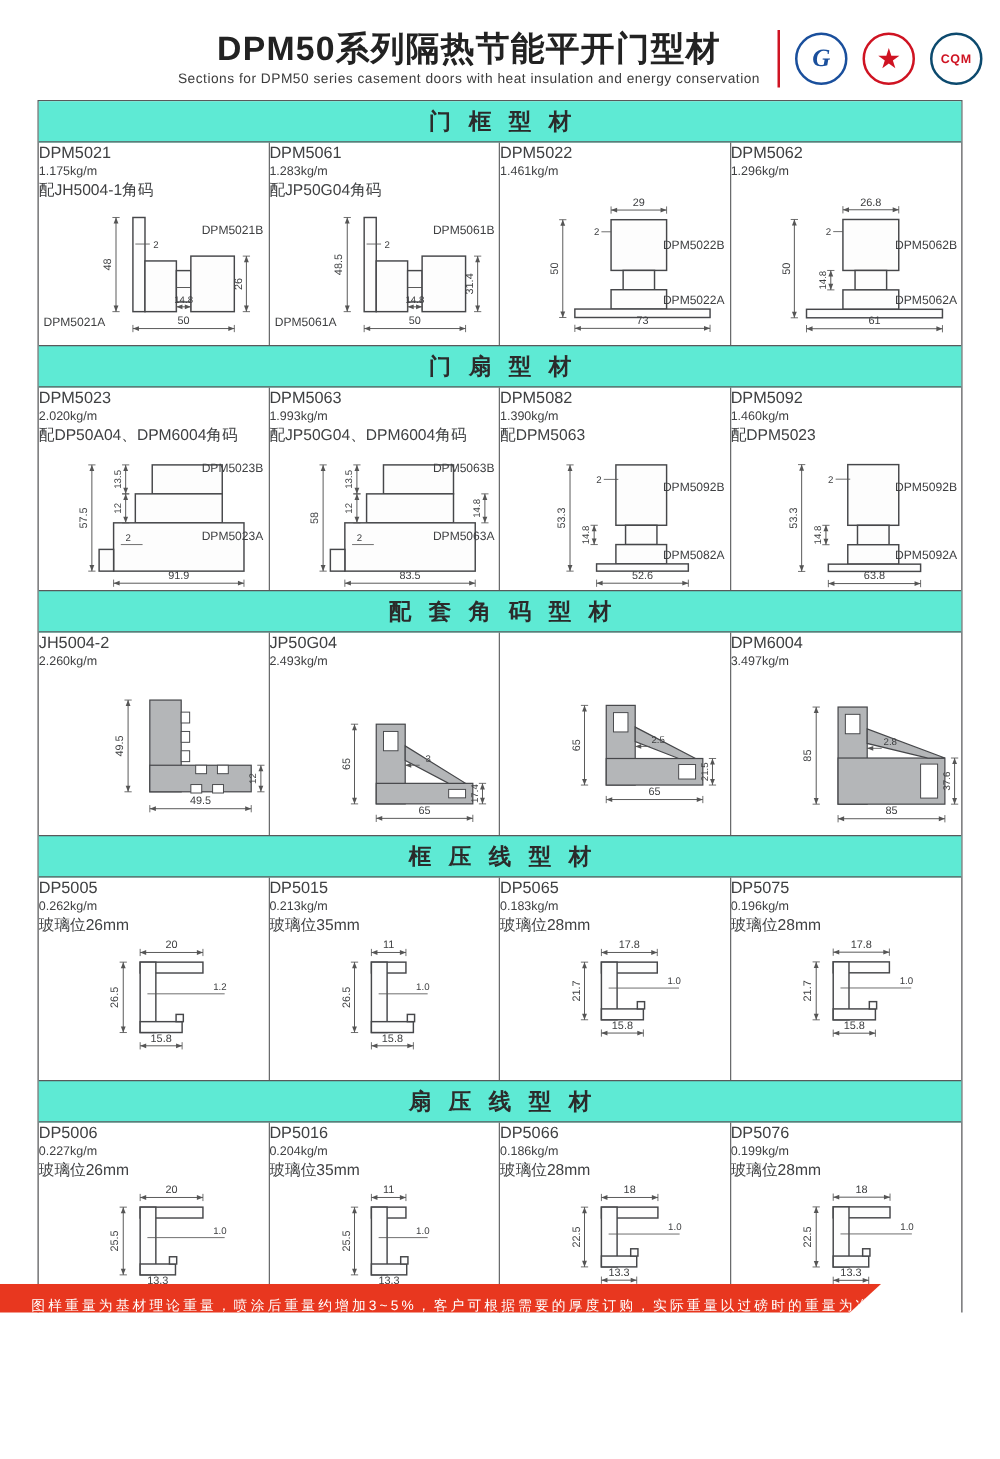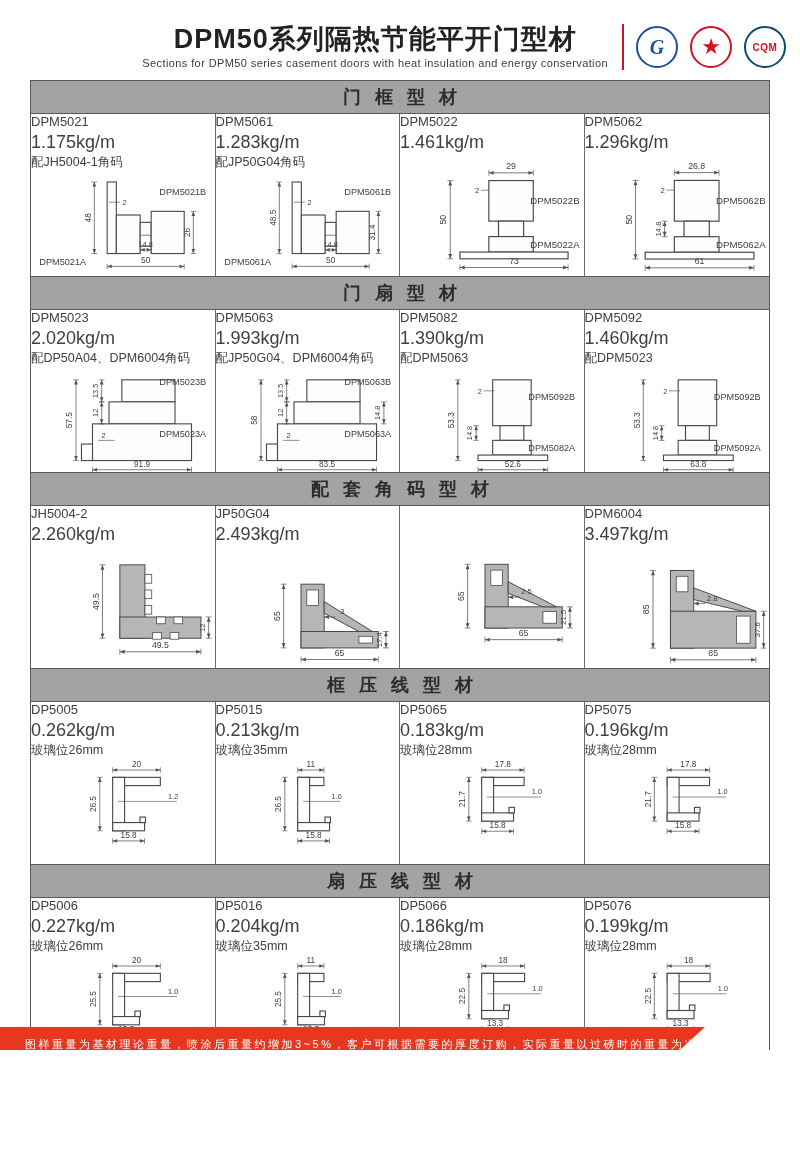--- a/index.html
+++ b/index.html
@@ -14,29 +14,29 @@
   .hdr-sub{font-size:11px;color:#3c3c3c;letter-spacing:.4px;margin-top:3px;}
   .hdr-div{width:2px;height:46px;background:#cf1322;margin:0 12px 0 14px;}
   .hdr-logos{display:flex;gap:12px;align-items:center;}
   .logo{width:38px;height:38px;border-radius:50%;display:flex;align-items:center;justify-content:center;font-weight:bold;background:#fff;}
   .logo-g{border:2px solid #1a4f9c;color:#1a4f9c;font-size:20px;font-style:italic;font-family:"Liberation Serif",serif;}
   .logo-star{border:2px solid #cf1322;color:#cf1322;font-size:22px;}
   .logo-cqm{border:2px solid #0c4a6e;color:#cf1322;font-size:10px;letter-spacing:.5px;}
 
   
   .tbl{margin:4px 30px 0 30px;border:1px solid #59595b;}
-  .band{height:32px;background:#a3a3a3;border-top:1px solid #59595b;border-bottom:1px solid #59595b;display:flex;align-items:center;justify-content:center;}
+  .band{height:32px;background:#5eead4;border-top:1px solid #59595b;border-bottom:1px solid #59595b;display:flex;align-items:center;justify-content:center;}
   .tbl .band:first-child{border-top:none;}
   .band-title{font-size:18px;font-weight:bold;color:#2b2b2b;letter-spacing:14px;padding-left:14px;}
   .row{display:grid;grid-template-columns:repeat(4,1fr);height:162px;}
   .cell{display:flex;flex-direction:column;border-right:1px solid #6a6b6d;overflow:hidden;}
   .cell:last-child{border-right:none;}
   .cellhead{text-align:left;padding-top:0;line-height:1.3;}
   .model{font-size:13px;}
-  .weight{font-size:18px;}
+  .weight{font-size:10px;}
   .note{font-size:12.5px;}
   .dwg{flex:1;min-height:0;}
   .dwg svg{width:100%;height:100%;display:block;}
 
   .pf{fill:#fdfdfd;stroke:#46474a;stroke-width:1.2;}
   .pg{fill:#b4b6b8;stroke:#46474a;stroke-width:1;}
   .pw{fill:#fff;stroke:#46474a;stroke-width:.8;}
   .dt{font-size:9px;fill:#3f4042;text-anchor:middle;font-family:"Liberation Sans",sans-serif;}
   .ds{font-size:8px;fill:#3f4042;text-anchor:middle;font-family:"Liberation Sans",sans-serif;}
   .pl{font-size:10px;fill:#3f4042;text-anchor:end;font-family:"Liberation Sans",sans-serif;}

